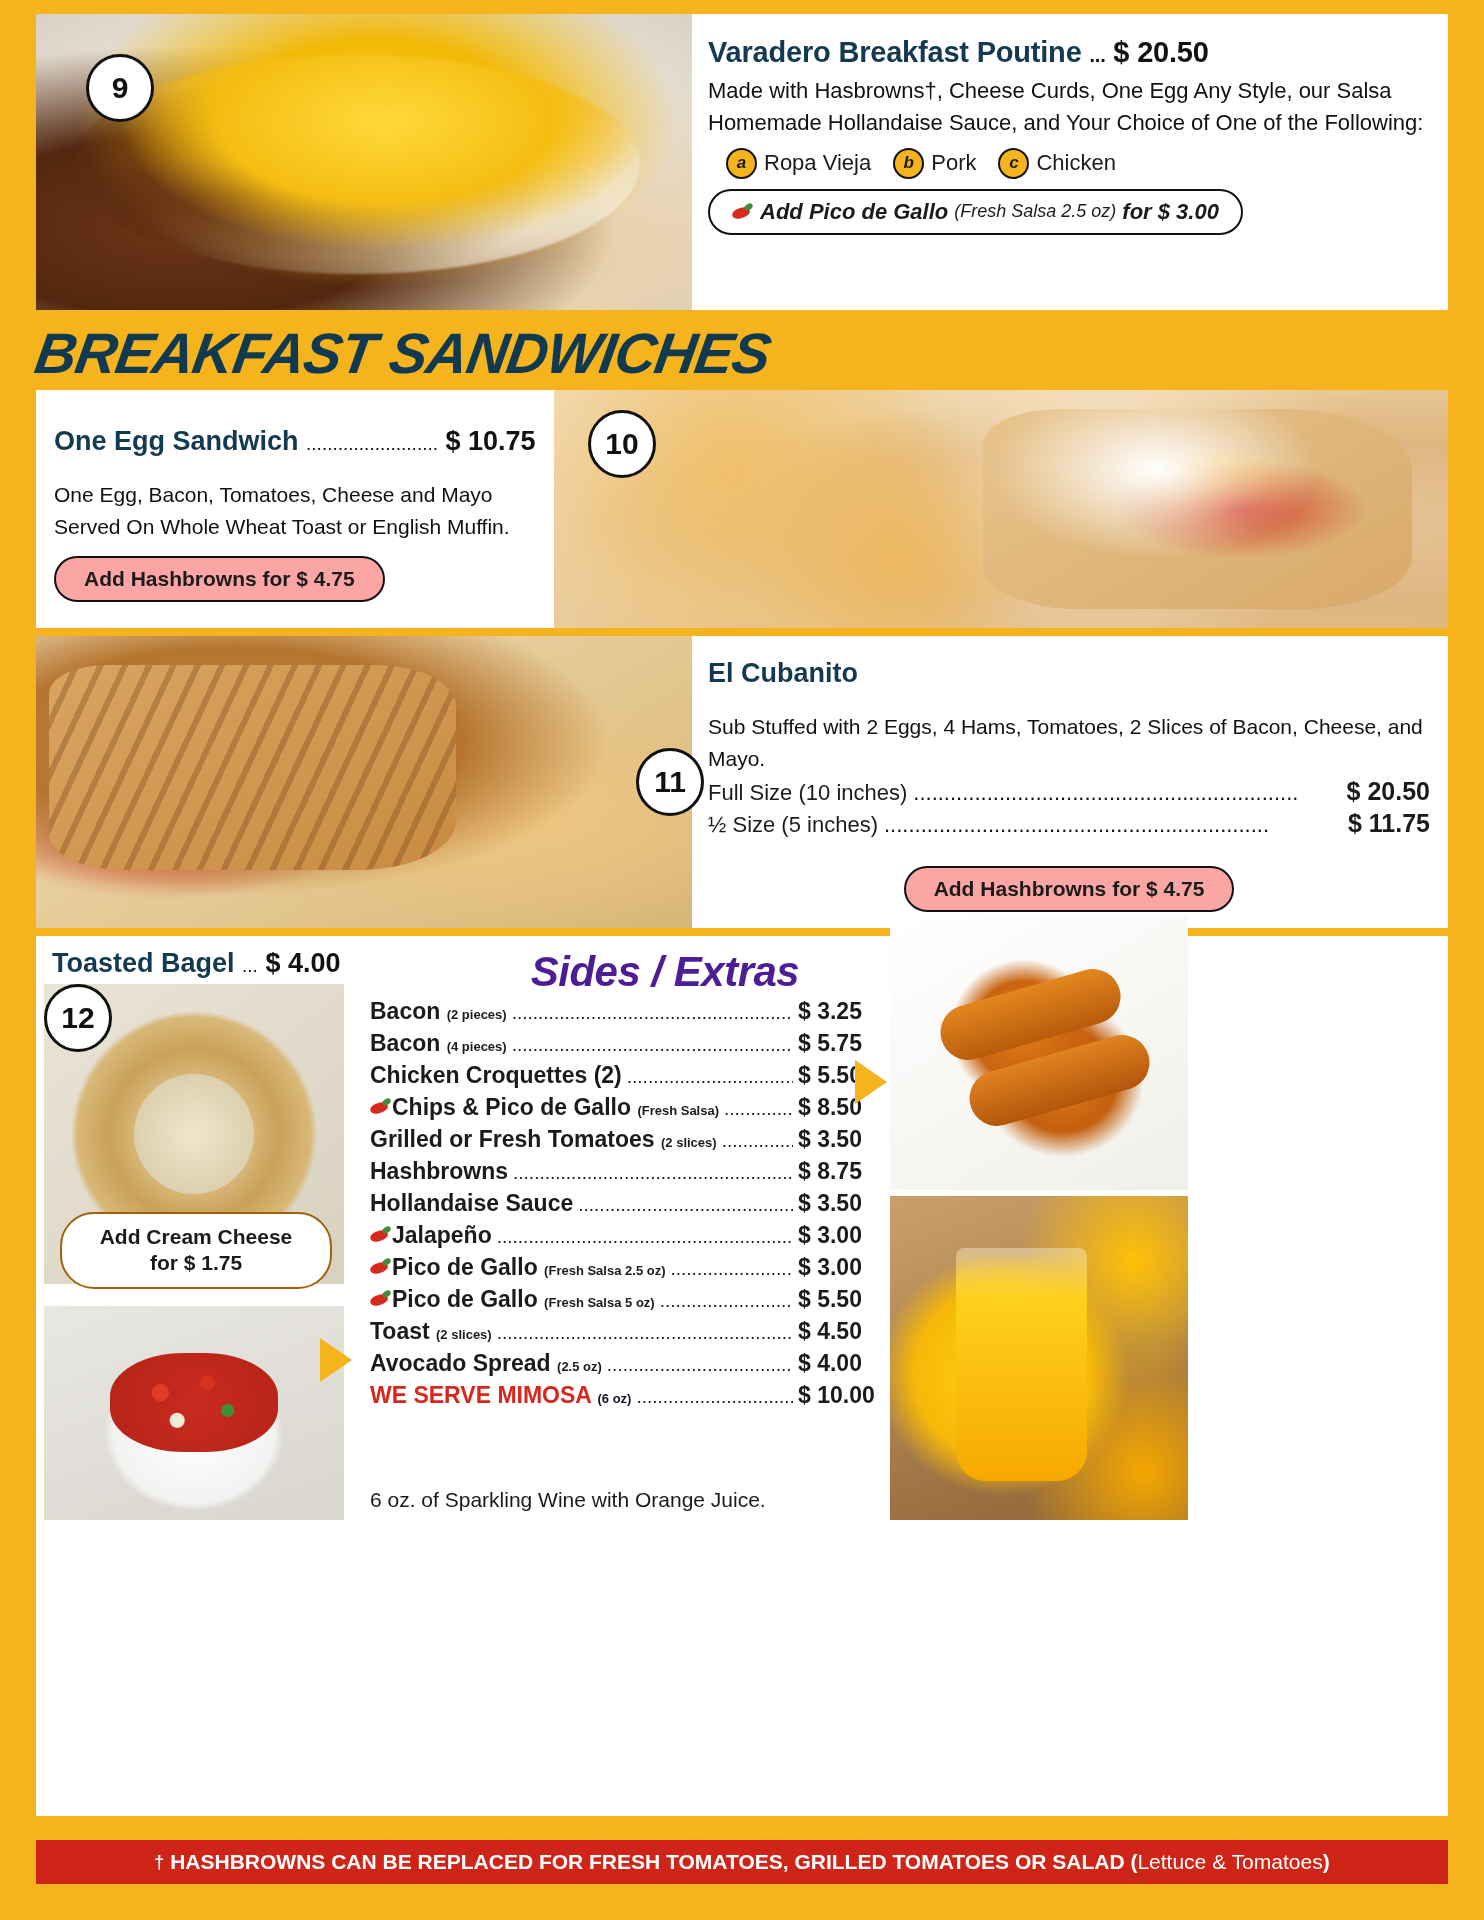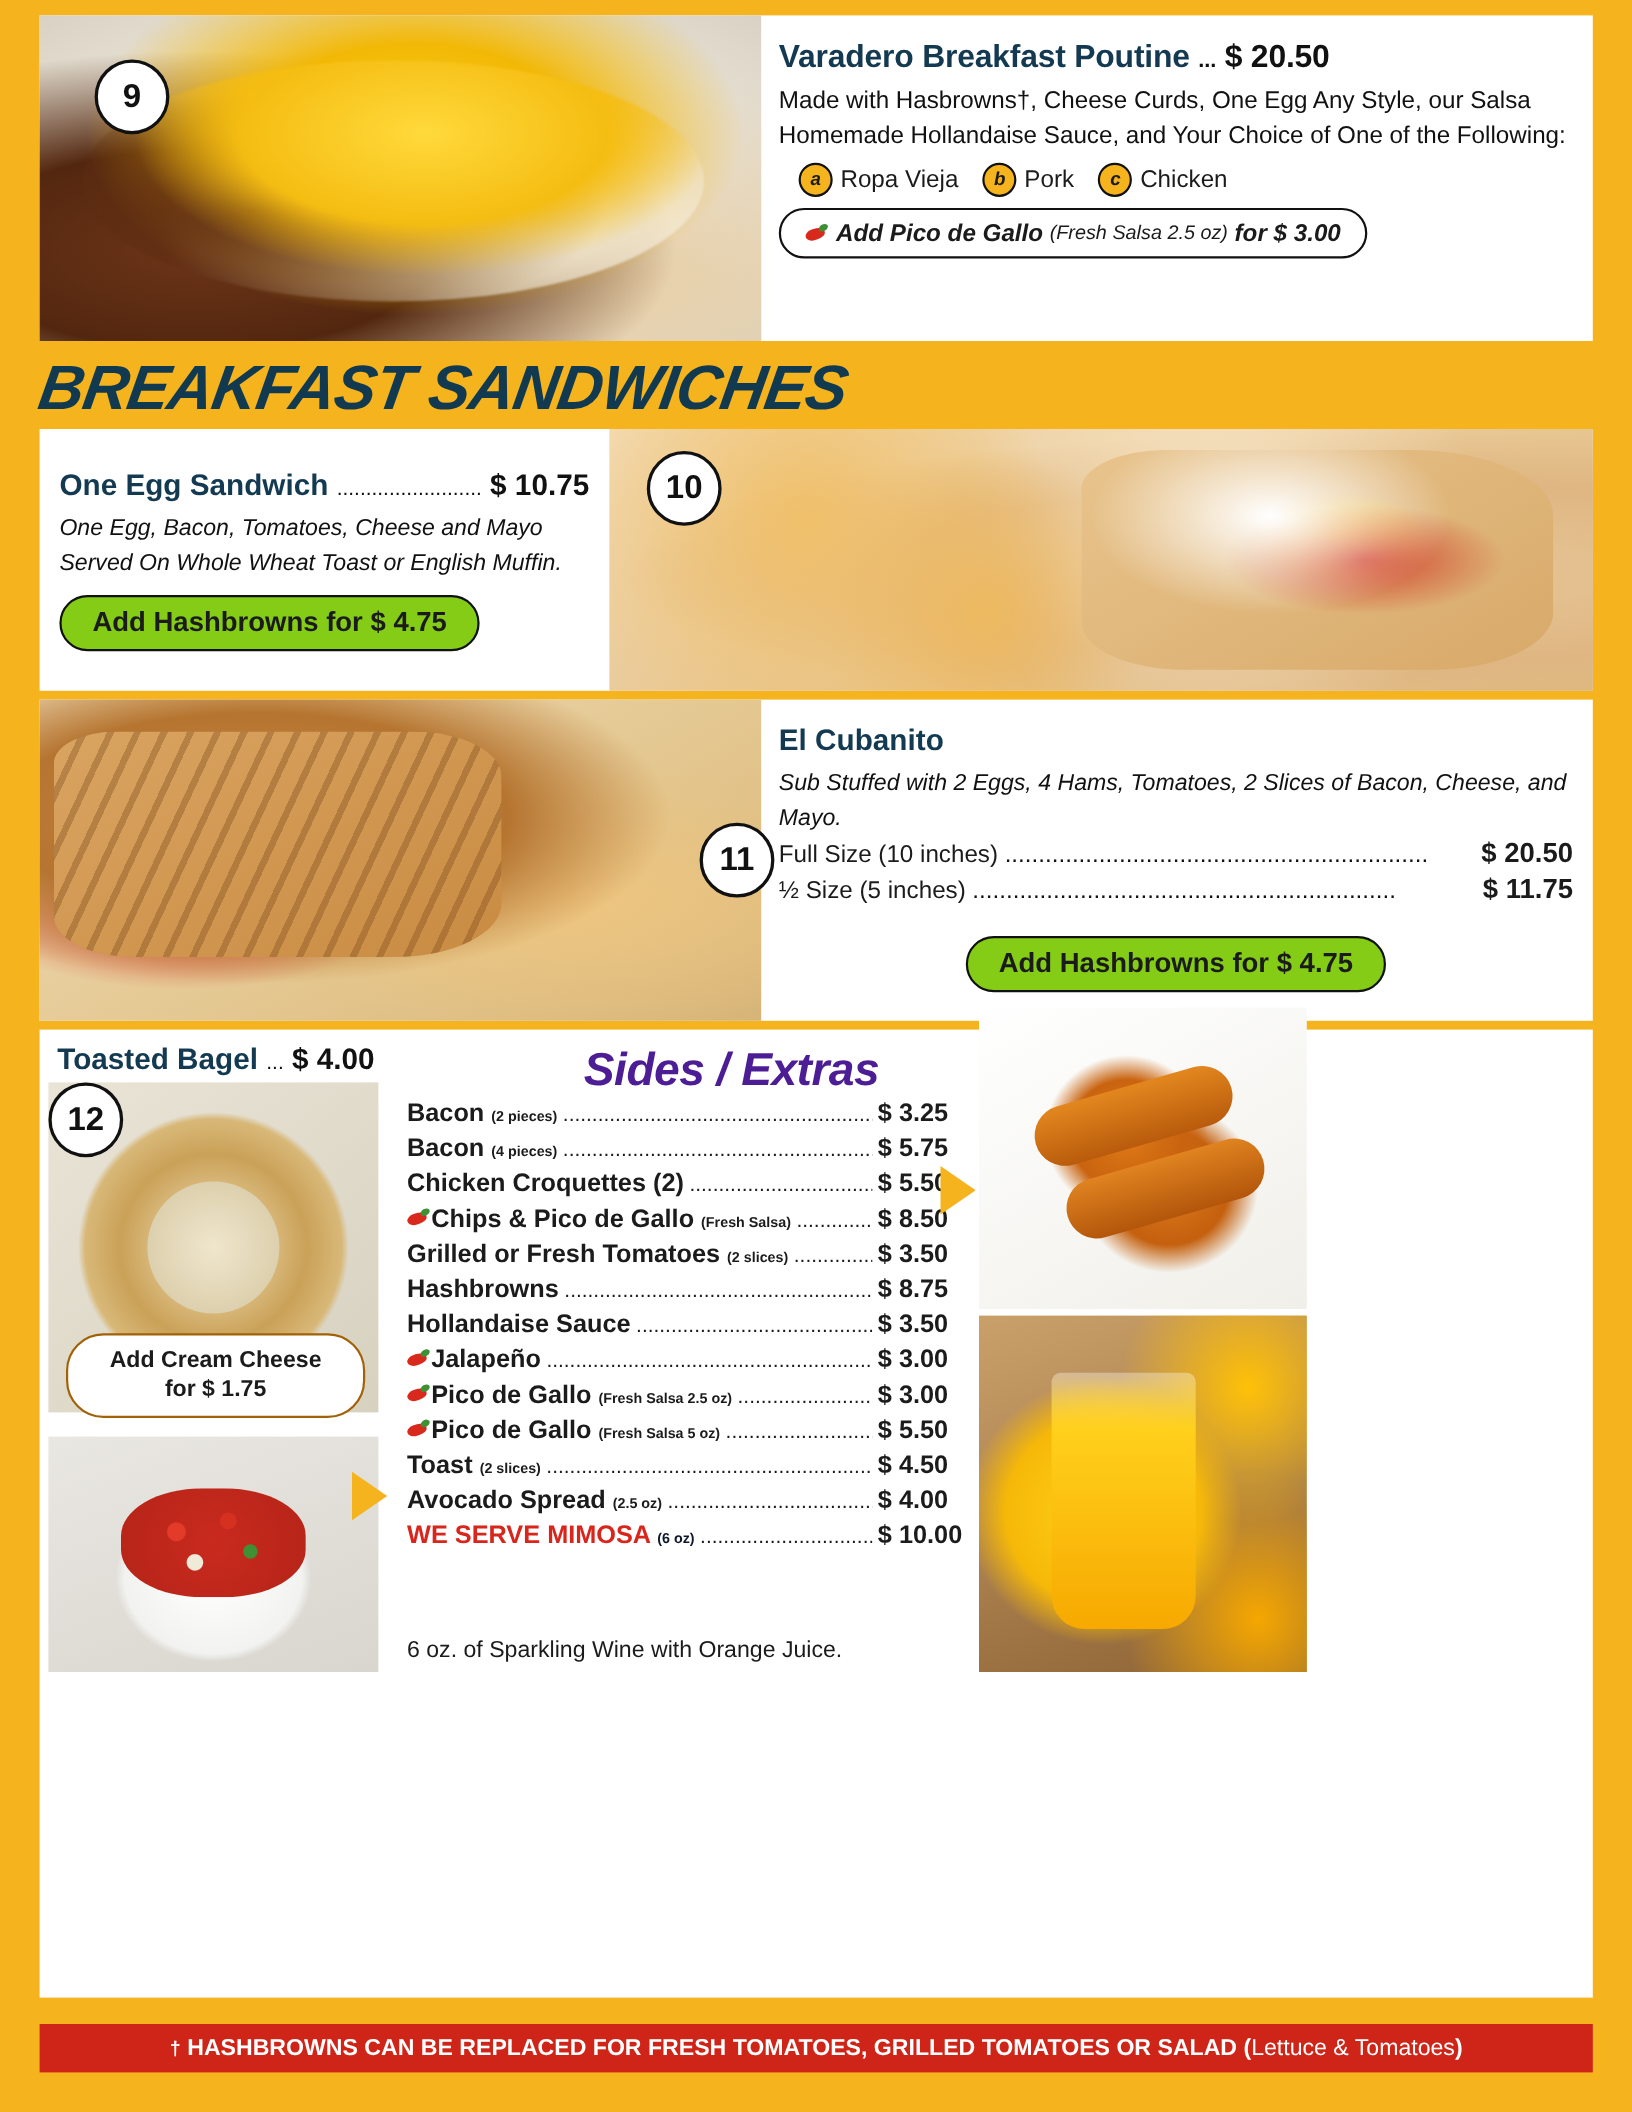--- a/index.html
+++ b/index.html
@@ -90,24 +90,24 @@
   }
   
   .block10 {
     position:absolute; left:36px; top:390px; width:1412px; height:238px;
     background:#ffffff;
   }
   .block10 .txt { position:absolute; left:18px; top:36px; width:490px;}
   .tt { font-size:27px; font-weight:bold; color:#143a52; }
   .tt .price{ color:#111; }
   .tt .dots { font-weight:normal; font-size:19px; color:#111;}
-  .desc2 { font-size:21px; line-height:1.5; margin-top:7px; color:#111;font-style:italic;}
+  .desc2 { font-size:21px; line-height:1.5; margin-top:22px; color:#111;}
   .btn-pill {
     display:inline-block; border:2px solid #111; border-radius:32px;
-    background:#84cc16; padding:9px 28px; font-size:25px; font-weight:bold;
+    background:#fca5a5; padding:9px 28px; font-size:21px; font-weight:bold;
     margin-top:14px;
   }
   .block10 .photo {
     position:absolute; right:0; top:0; width:894px; height:238px;
     background:
       radial-gradient(circle at 20% 35%, #f0c06a 0%, rgba(240,192,106,0) 30%),
       radial-gradient(circle at 38% 70%, #edb85e 0%, rgba(237,184,94,0) 26%),
       radial-gradient(circle at 62% 30%, #f6e3c3 0%, rgba(246,227,195,0) 40%),
       radial-gradient(ellipse at 78% 55%, #e8c79a 0%, #dfb682 45%, rgba(223,182,130,0) 70%),
       linear-gradient(160deg, #f3dcb6 0%, #e7c692 55%, #ddb87f 100%);

